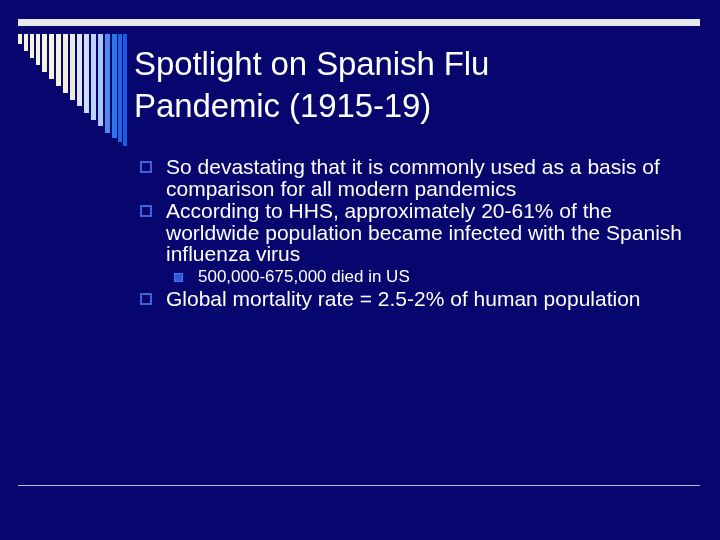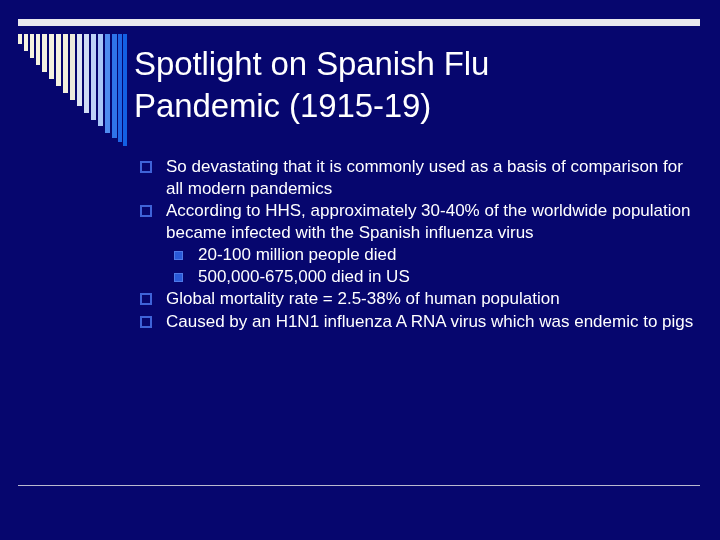--- a/index.html
+++ b/index.html
@@ -60,21 +60,21 @@
     left: 138px;
     top: 156px;
     width: 556px;
   }
   .item {
     position: relative;
     color: #ffffff;
     display: block;
   }
   .item.lv1 {
-    font-size: 17px;
+    font-size: 21px;
     line-height: 21.5px;
     padding-left: 28px;
     margin-bottom: 1px;
   }
   .item.lv2 {
     font-size: 17px;
     line-height: 21px;
     padding-left: 60px;
     margin-bottom: 1px;
   }
@@ -142,35 +142,30 @@
     <span class="tline">Pandemic (1915-19)</span>
   </div>
 
   <div id="body">
       <div class="item lv1">
         <span class="bullet sq-hollow"></span>
         <span class="txt">So devastating that it is commonly used as a basis of comparison for all modern pandemics</span>
       </div>
       <div class="item lv1">
         <span class="bullet sq-hollow"></span>
-        <span class="txt">According to HHS, approximately 30-40% of the worldwide population became infected with the Spanish influenza virus</span>
+        <span class="txt">According to HHS, approximately 20-61% of the worldwide population became infected with the Spanish influenza virus</span>
       </div>
       <div class="item lv2">
         <span class="bullet sq-filled"></span>
-        <span class="txt">20-100 million people died</span>
       </div>
       <div class="item lv2">
         <span class="bullet sq-filled"></span>
         <span class="txt">500,000-675,000 died in US</span>
       </div>
       <div class="item lv1">
         <span class="bullet sq-hollow"></span>
-        <span class="txt">Global mortality rate = 2.5-38% of human population</span>
-      </div>
-      <div class="item lv1">
-        <span class="bullet sq-hollow"></span>
-        <span class="txt">Caused by an H1N1 influenza A RNA virus which was endemic to pigs</span>
+        <span class="txt">Global mortality rate = 2.5-2% of human population</span>
       </div>
     </div>
 
   <div id="bottom-rule"></div>
 
 </div>
 
 </body></html>

